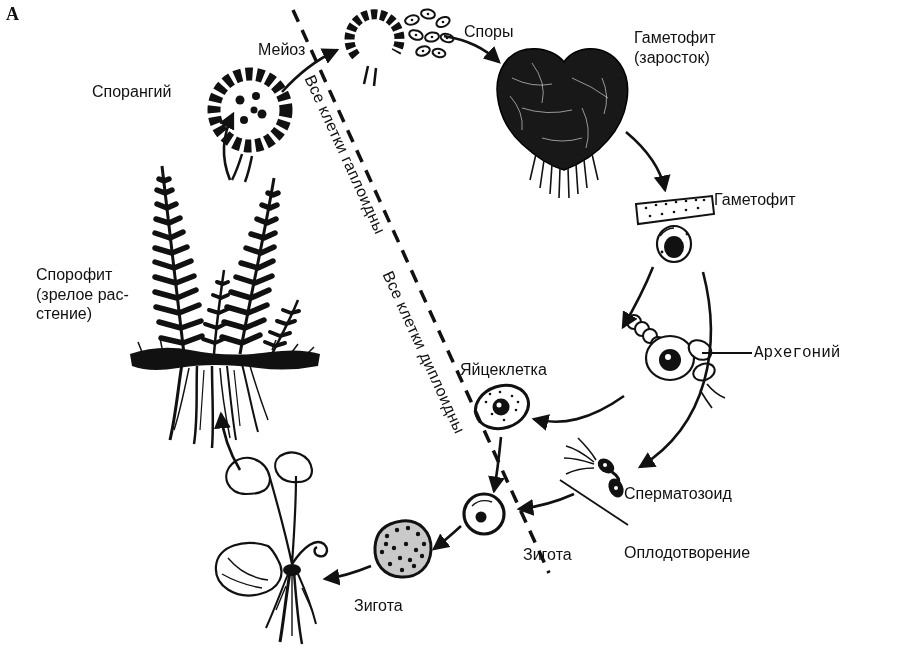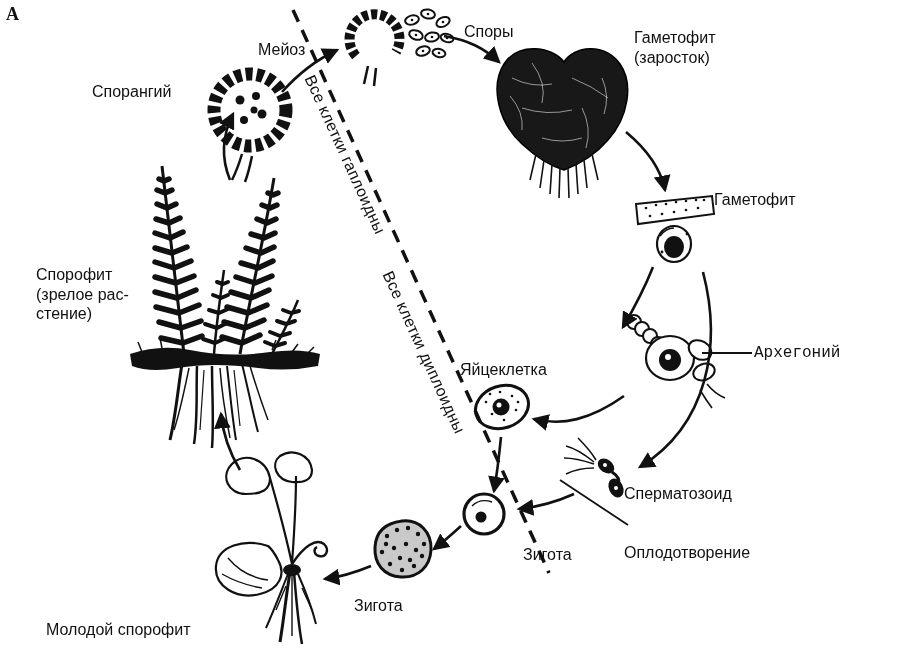--- a/index.html
+++ b/index.html
@@ -253,18 +253,17 @@
   <div class="label" style="left:714px;top:190px;">Гаметофит</div>
   <div class="label" style="left:754px;top:344px;font-family:Liberation Mono, monospace;">Архегоний</div>
   <div class="label" style="left:36px;top:265px;">Спорофит
 (зрелое рас-
 стение)</div>
   <div class="label" style="left:460px;top:360px;">Яйцеклетка</div>
   <div class="label" style="left:624px;top:484px;text-align:center;">Сперматозоид</div>
   <div class="label" style="left:588px;top:543px;margin-left:36px;">Оплодотворение</div>
   <div class="label" style="left:523px;top:545px;">Зигота</div>
   <div class="label" style="left:354px;top:596px;">Зигота</div>
-  <div class="label" style="left:46px;top:620px;">Молодой спорофит</div>
 
   <div class="label rot" style="left:318px;top:72px;">Все клетки гаплоидны</div>
   <div class="label rot" style="left:396px;top:268px;">Все клетки диплоидны</div>
 
 </div>
 
 </body></html>

